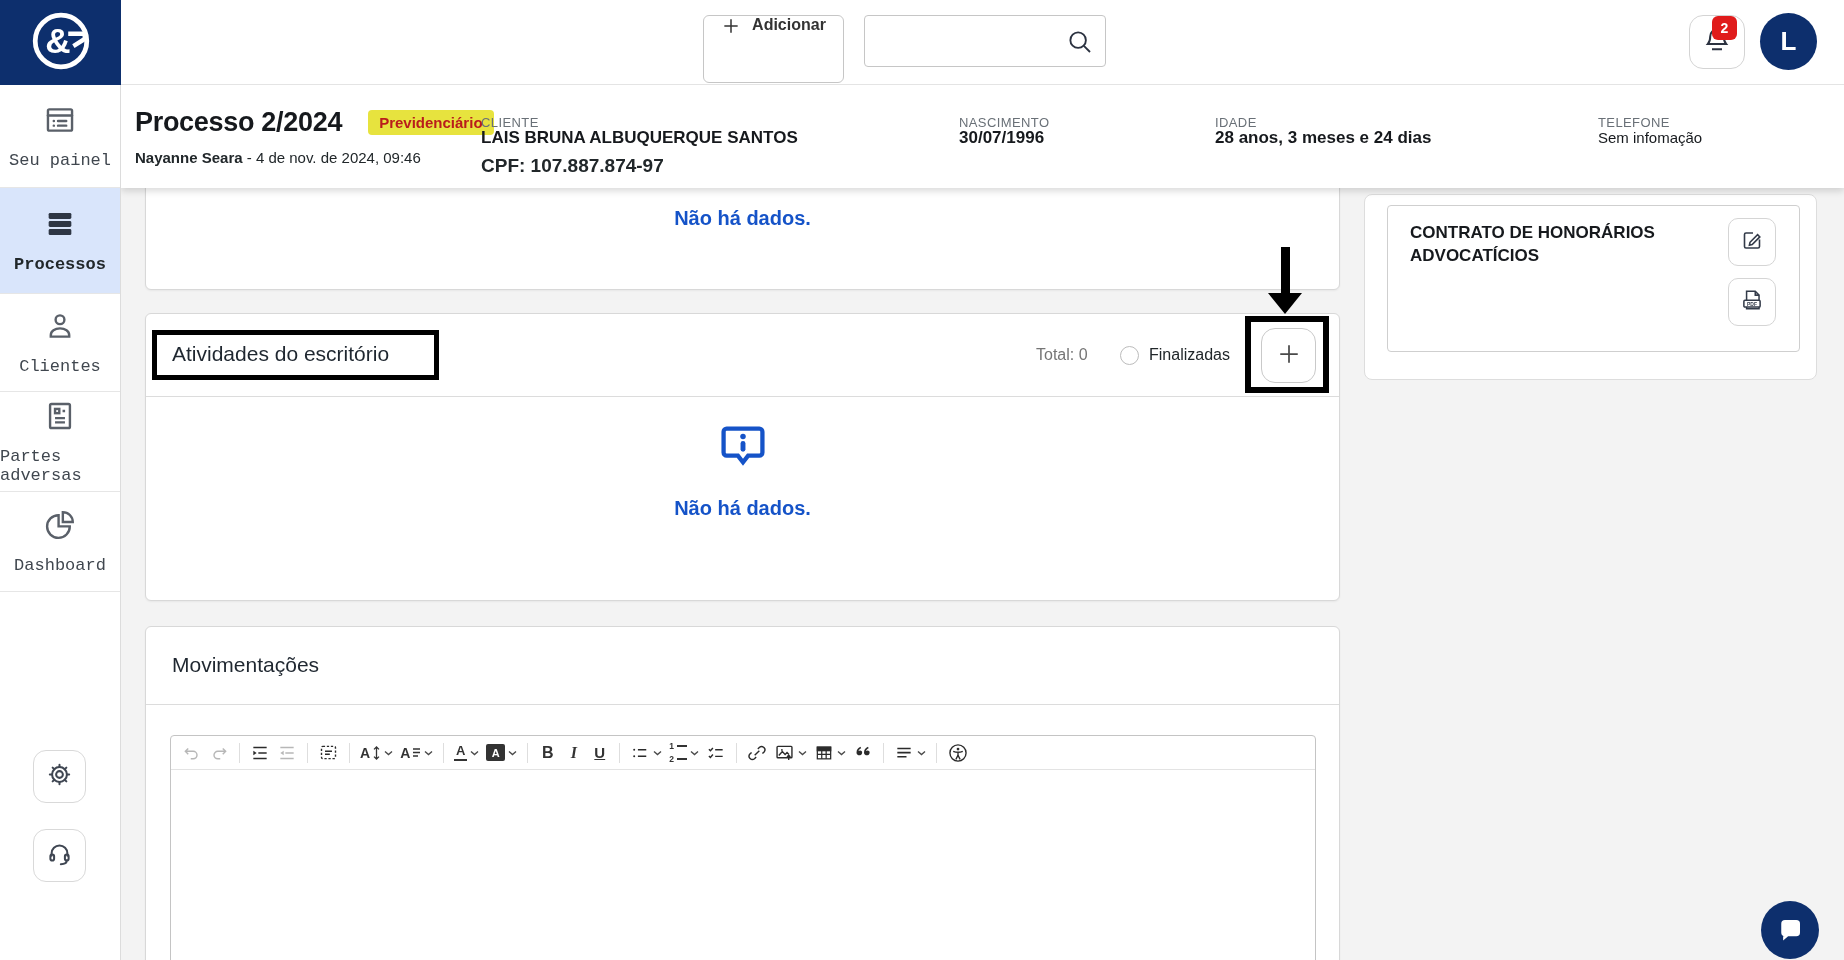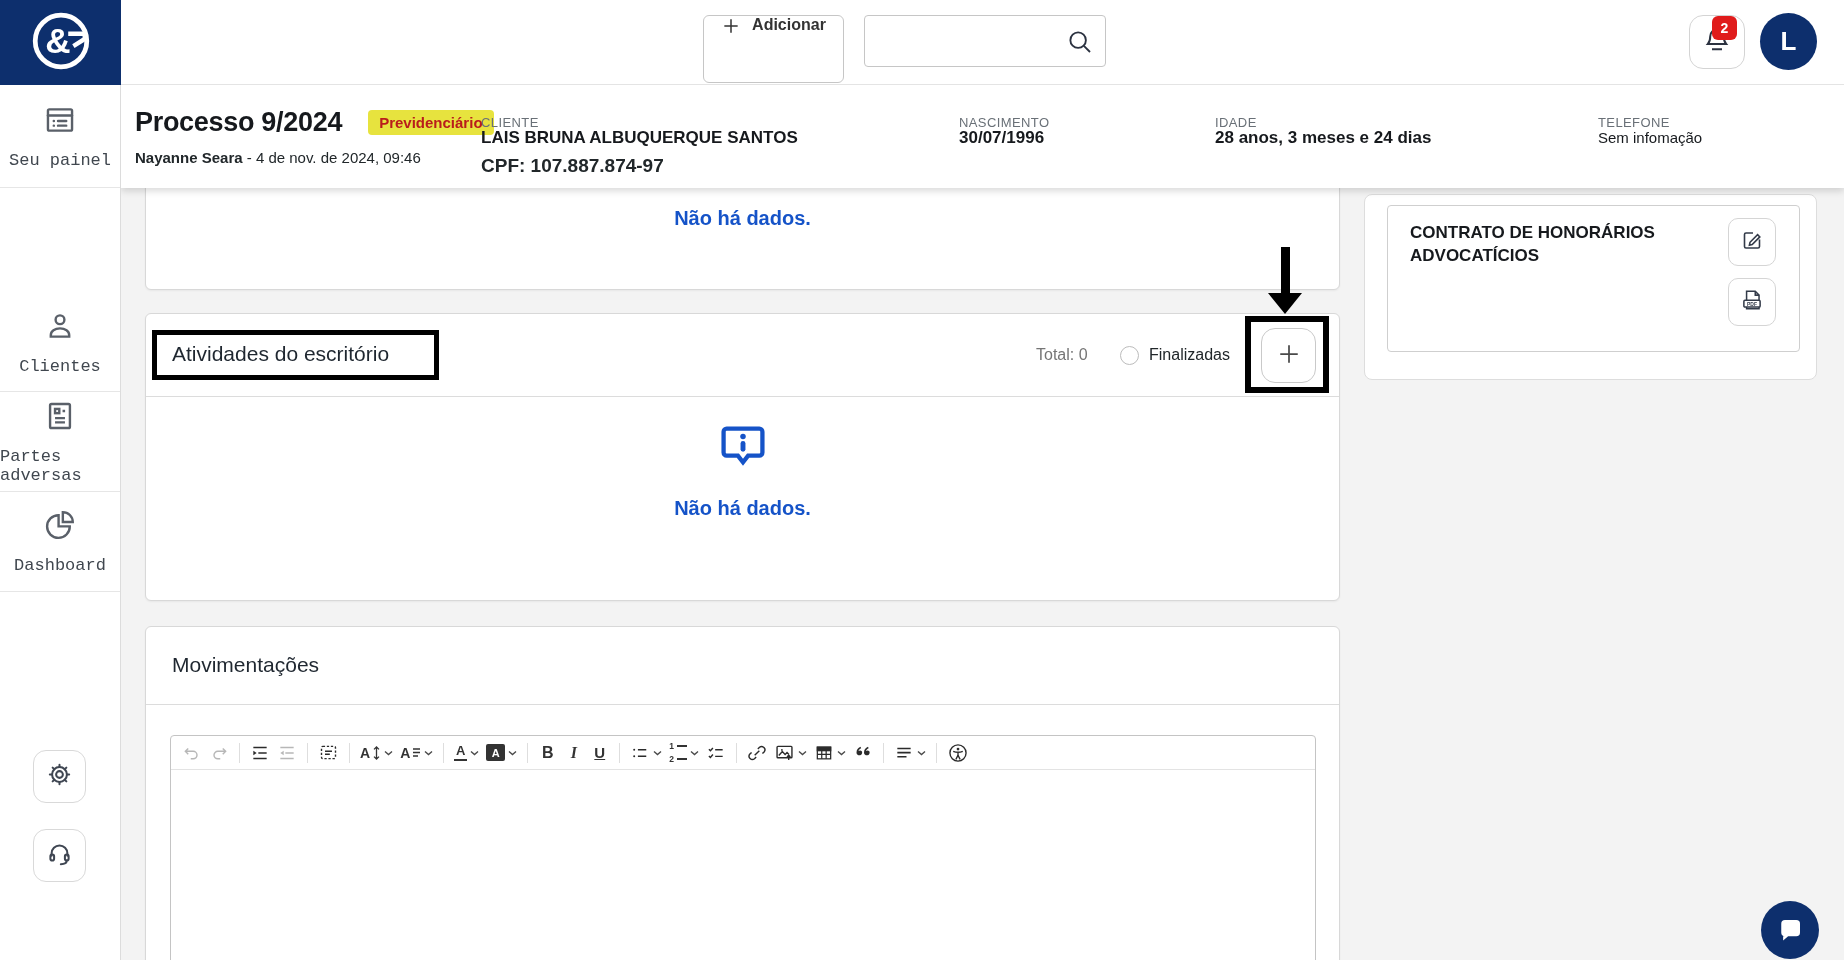--- a/index.html
+++ b/index.html
@@ -169,20 +169,30 @@
   <div class="side-item si-0">
     <span>
       <svg width="34" height="34" viewBox="0 0 24 24" fill="none" stroke="#5a6069" stroke-width="1.7" stroke-linecap="round">
         <rect x="3.5" y="4.5" width="17" height="15" rx="1"></rect>
           <path d="M3.5,8.8 H20.5"></path>
         <path d="M7.6,12.7 h.1 M10.6,12.7 h5.8 M7.6,16 h.1 M10.6,16 h5.8"></path>
       </svg>
     </span>
     <span>Seu painel</span>
   </div>
+  <div class="side-item si-1">
+    <span>
+      <svg width="34" height="34" viewBox="0 0 24 24" fill="#2e3644">
+        <rect x="4" y="4.2" width="16" height="4.2" rx="1"></rect>
+          <rect x="4" y="9.9" width="16" height="4.2" rx="1"></rect>
+          <rect x="4" y="15.6" width="16" height="4.2" rx="1"></rect>
+      </svg>
+    </span>
+    <span>Processos</span>
+  </div>
   <div class="side-item si-2">
     <span>
       <svg width="34" height="34" viewBox="0 0 24 24" fill="none" stroke="#5a6069" stroke-width="1.7">
         <circle cx="12" cy="7.6" r="3.1"></circle>
         <path d="M5.5,19.5 v-1 c0-3 2.9-4.8 6.5-4.8 s6.5,1.8 6.5,4.8 v1 Z"></path>
       </svg>
     </span>
     <span>Clientes</span>
   </div>
   <div class="side-item si-3">
@@ -223,21 +233,21 @@
         <path d="M18.4,18.3 c0,2.2-2.2,3.2-5.2,3.2"></path>
       </svg>
     </span>
   </div>
 </div>
 
 <div class="abs content-bg"></div>
 
 <div class="abs header-card">
   <div class="ph-title-row">
-    <span class="ph-title">Processo 9/2024</span>
+    <span class="ph-title">Processo 2/2024</span>
     <span class="ph-badge">Previdenciário</span>
   </div>
   <div class="ph-sub">
     <b>Nayanne Seara</b>
     <span>- 4 de nov. de 2024, 09:46</span>
   </div>
   <div class="ph-field pf-cliente">
     <span class="ph-label">CLIENTE</span>
     <span class="ph-value">LAIS BRUNA ALBUQUERQUE SANTOS</span>
     <span class="ph-extra">CPF: 107.887.874-97</span>

